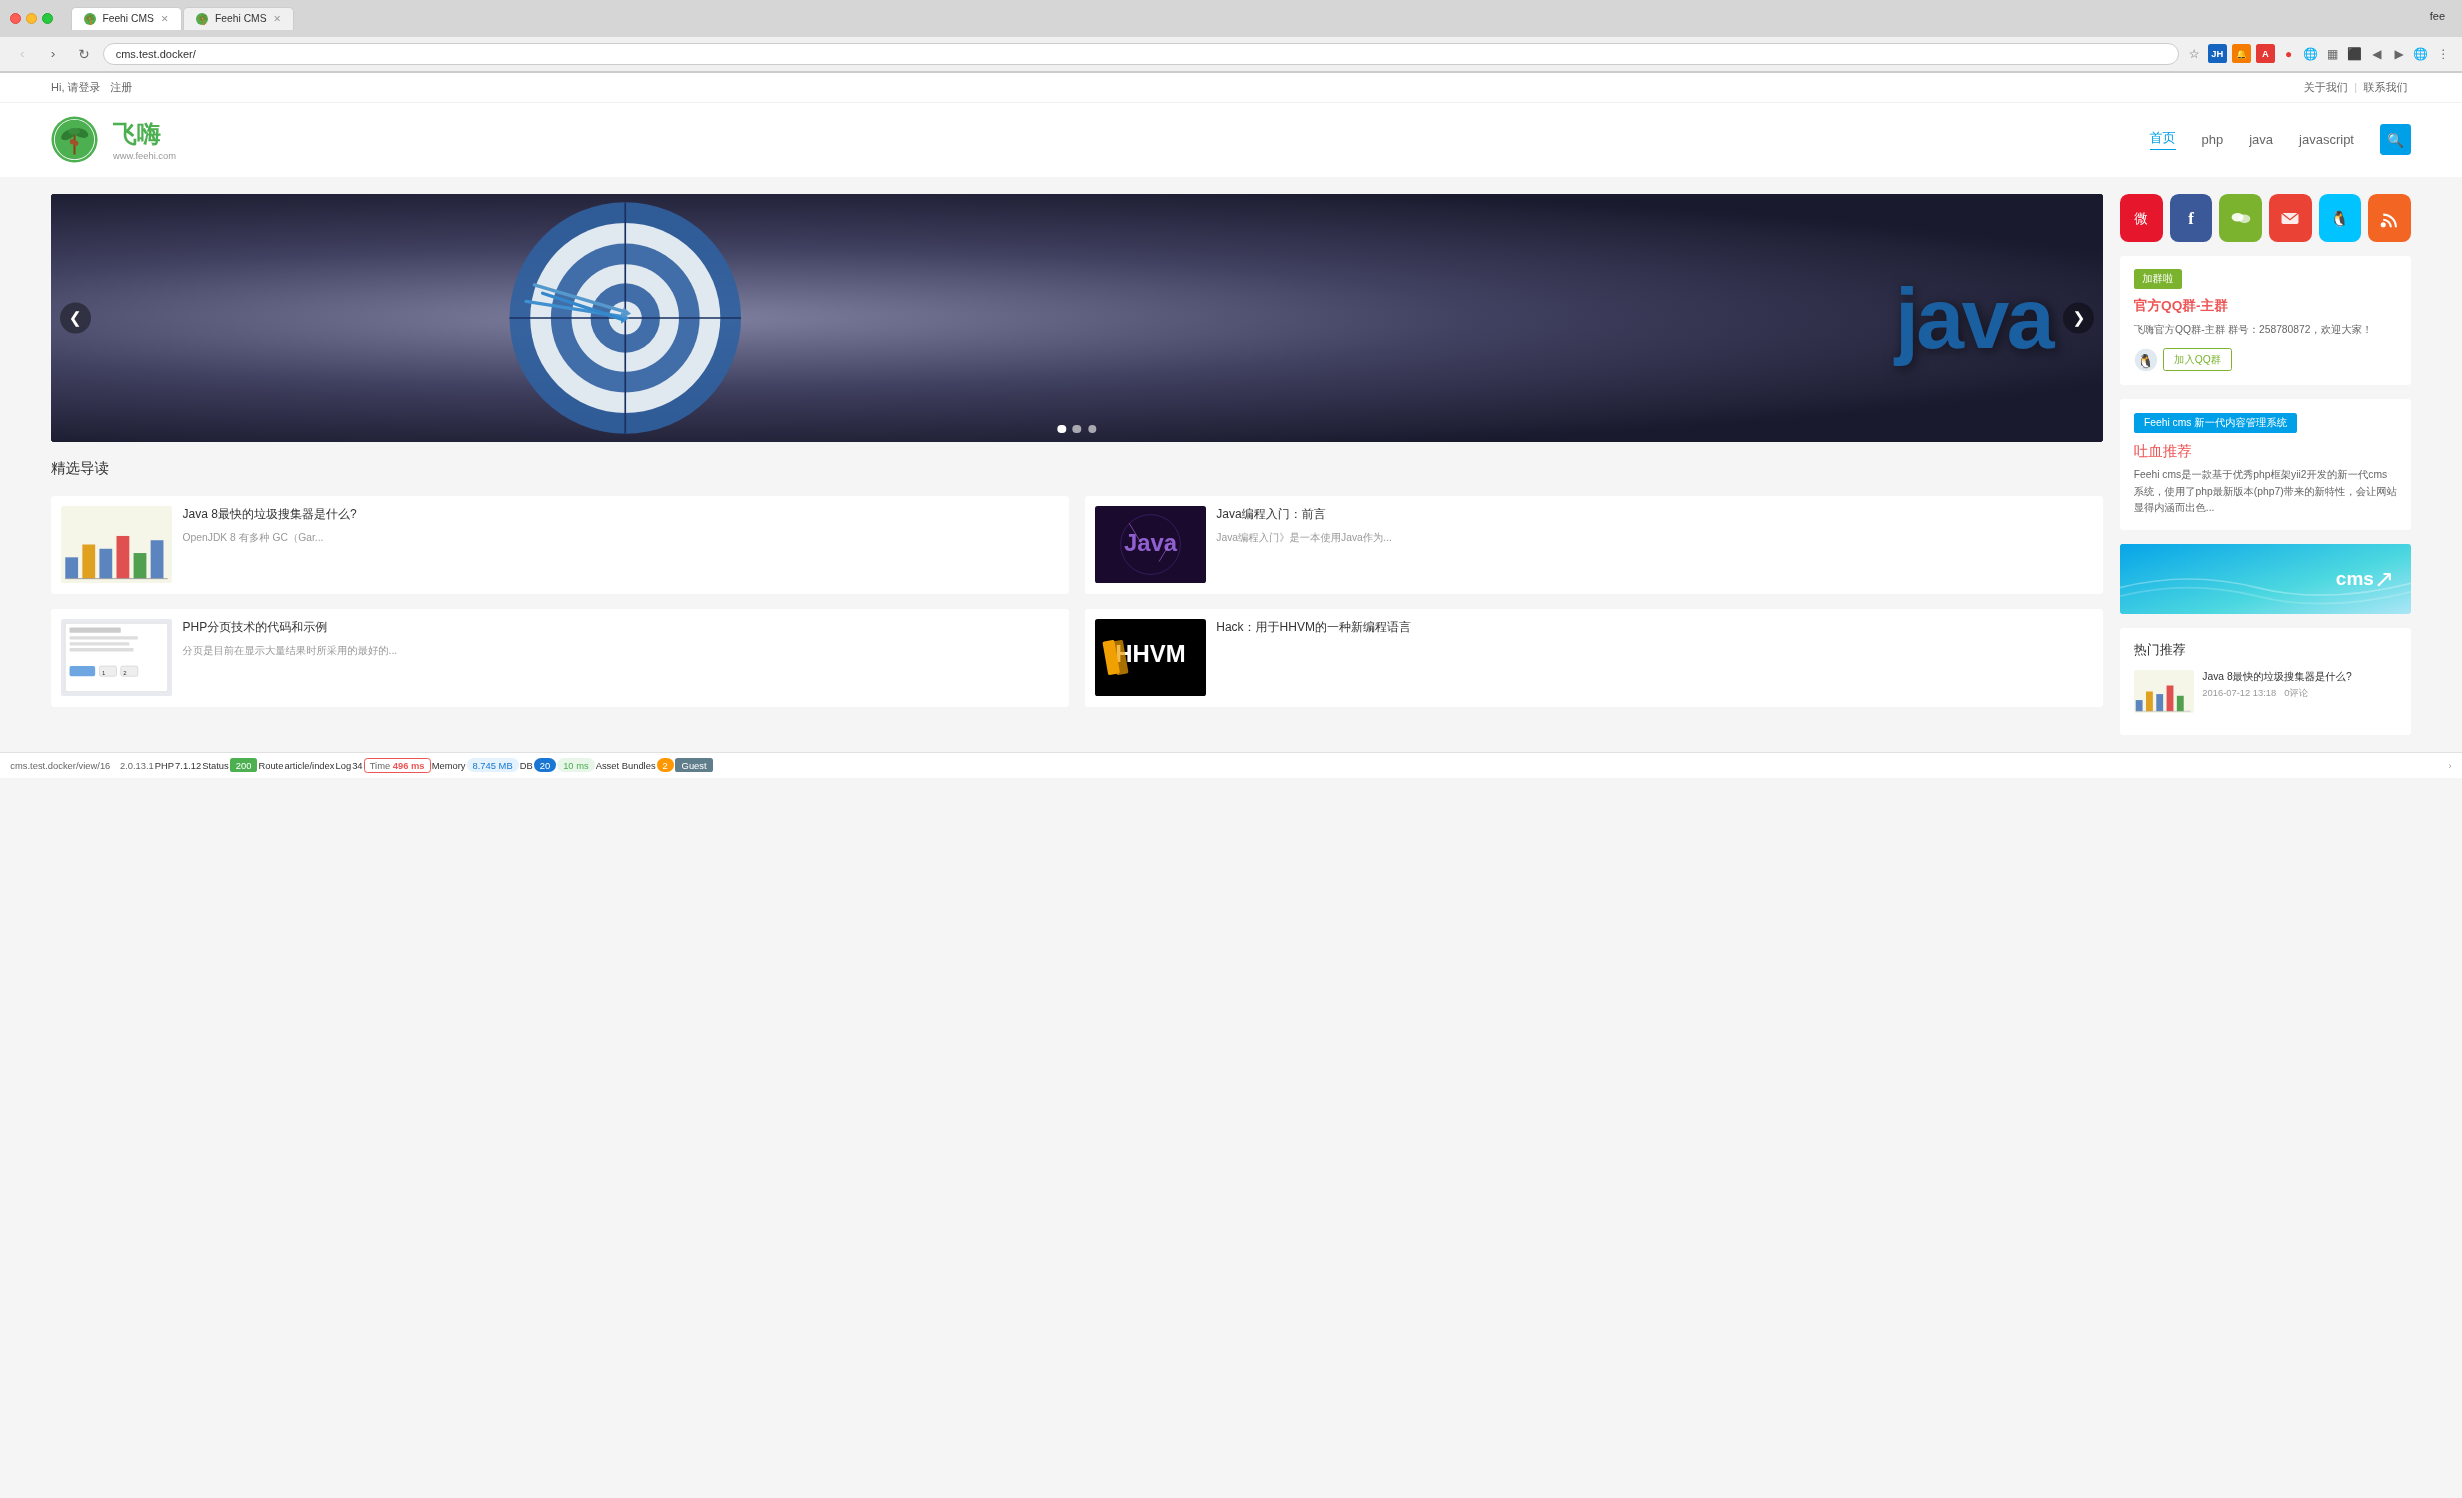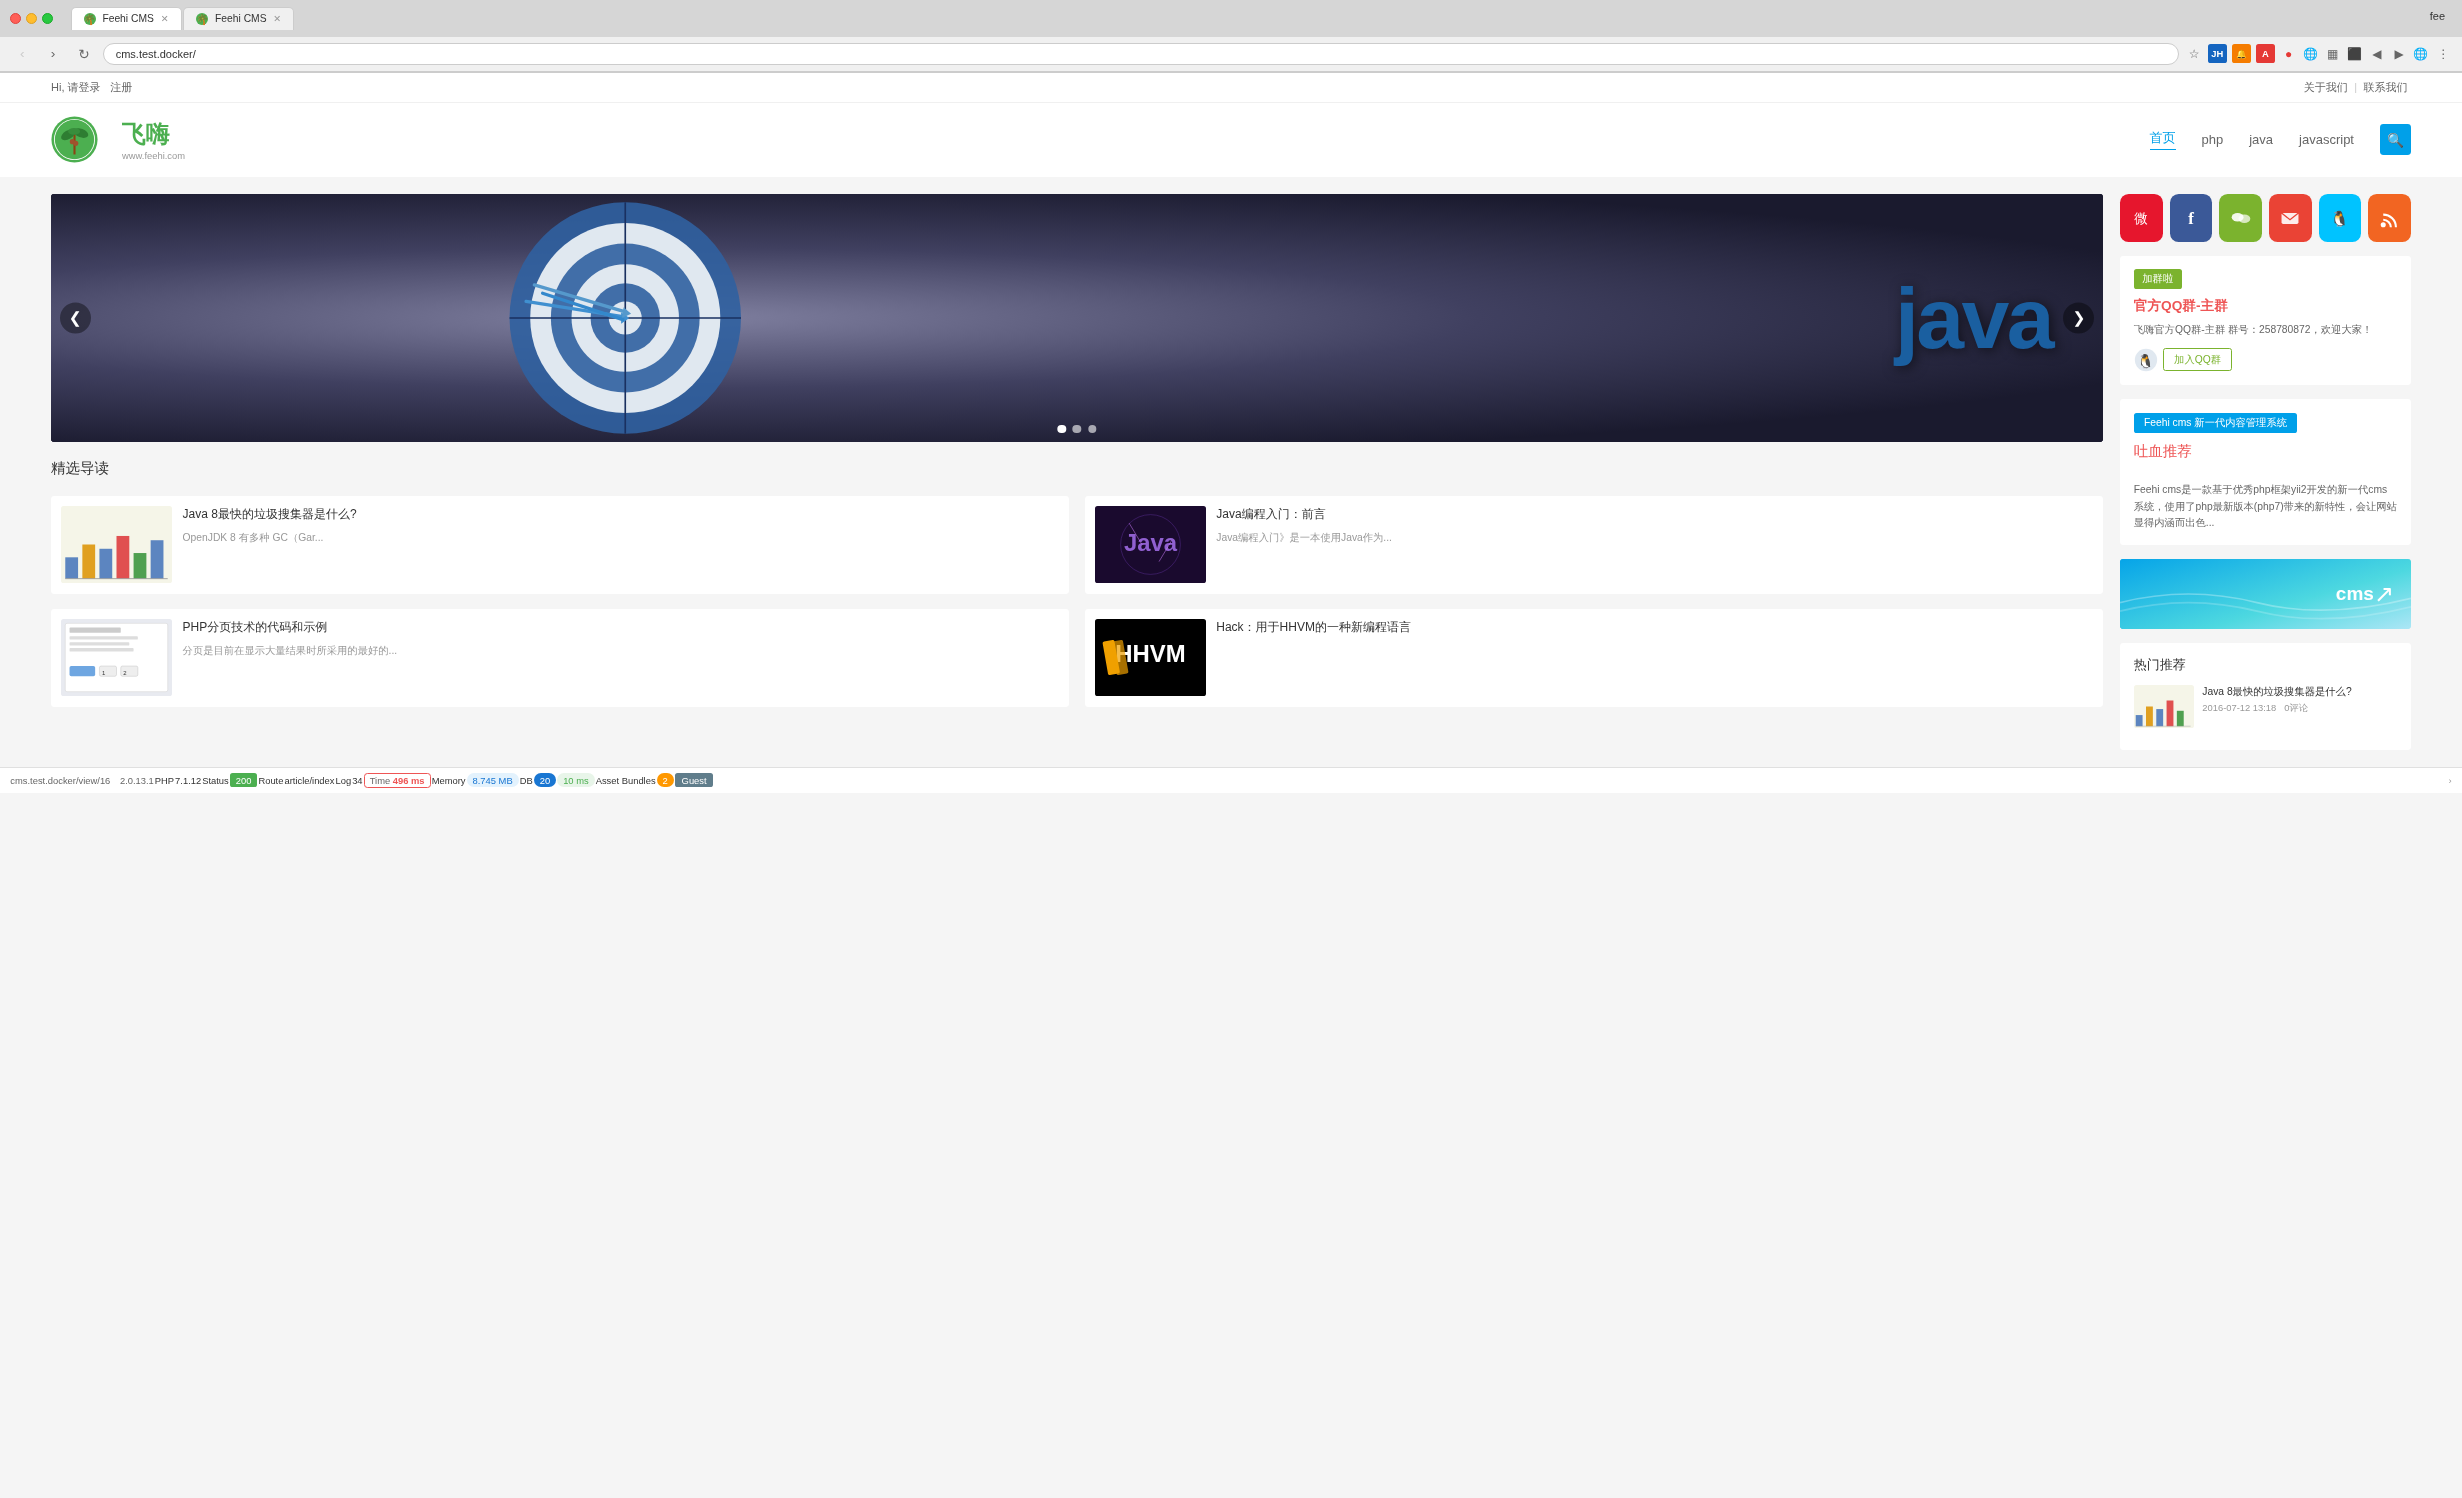--- a/index.html
+++ b/index.html
@@ -33,21 +33,21 @@
     
     .top-bar { display: flex; justify-content: space-between; align-items: center; padding: 6.8px 51px; background: #fff; border-bottom: 0.9px solid #f0f0f0; }
     .top-bar-left { color: #666; font-size: 11px; }
     .top-bar-left a { color: #666; text-decoration: none; margin-right: 8.6px; }
     .top-bar-right { color: #666; font-size: 11px; }
     .top-bar-right a { color: #666; text-decoration: none; margin: 0 3.4px; }
     .top-bar-divider { color: #ccc; }
 
     
     .header { display: flex; justify-content: space-between; align-items: center; padding: 13.7px 51px; background: #fff; }
-    .logo { display: flex; align-items: center; gap: 24px; }
+    .logo { display: flex; align-items: center; gap: 15px; }
     .logo-icon { width: 47px; height: 47px; }
     .logo-text { font-size: 24px; color: #333; font-weight: 300; }
     .logo-url { font-size: 9.4px; color: #999; }
     .nav { display: flex; align-items: center; gap: 26px; }
     .nav-item { font-size: 13px; color: #666; text-decoration: none; cursor: pointer; }
     .nav-item.active { color: #00a0e9; border-bottom: 1.7px solid #00a0e9; padding-bottom: 1.7px; }
     .search-btn { width: 31px; height: 31px; background: #00a0e9; border-radius: 3.4px; display: flex; align-items: center; justify-content: center; cursor: pointer; color: #fff; font-size: 13.7px; }
 
     
     .main-content { display: flex; gap: 17px; padding: 17px 51px; background: #f5f5f5; }
@@ -94,21 +94,21 @@
     
     .qq-group-card { background: #fff; border-radius: 3.4px; padding: 13.7px; margin-bottom: 13.7px; }
     .qq-group-badge { display: inline-block; background: #7bb32e; color: #fff; font-size: 10.3px; padding: 2.6px 8.6px; border-radius: 2.6px; margin-bottom: 8.6px; }
     .qq-group-title { font-size: 13.7px; color: #e55; margin-bottom: 6.8px; font-weight: 700; }
     .qq-group-desc { font-size: 10.3px; color: #666; margin-bottom: 10.3px; line-height: 1.5; }
     .qq-join-btn { display: inline-block; background: #fff; border: 0.9px solid #7bb32e; border-radius: 2.6px; padding: 3.4px 10.3px; font-size: 10.3px; color: #7bb32e; cursor: pointer; }
 
     
     .feehi-card { background: #fff; border-radius: 3.4px; padding: 13.7px; margin-bottom: 13.7px; }
     .feehi-badge { display: inline-block; background: #00a0e9; color: #fff; font-size: 10.3px; padding: 3.4px 10.3px; border-radius: 2.6px; margin-bottom: 8.6px; }
-    .feehi-title { font-size: 14.5px; color: #e55; margin-bottom: 21px; font-weight: 500; }
+    .feehi-title { font-size: 14.5px; color: #e55; margin-bottom: 6px; font-weight: 500; }
     .feehi-desc { font-size: 10.3px; color: #666; line-height: 1.6; }
 
     
     .banner-img { width: 100%; height: 70px; border-radius: 3.4px; margin-bottom: 13.7px; background: linear-gradient(135deg, #00a0e9 0%, #4dd8e0 50%, #b8e8f0 100%); display: flex; align-items: center; justify-content: flex-end; padding-right: 17px; overflow: hidden; position: relative; }
 
     
     .hot-section { background: #fff; border-radius: 3.4px; padding: 13.7px; }
     .hot-title { font-size: 13px; color: #333; margin-bottom: 10.3px; font-weight: 500; }
     .hot-item { display: flex; gap: 8.6px; margin-bottom: 8.6px; }
     .hot-thumb { width: 60px; height: 43px; flex-shrink: 0; border-radius: 2.6px; overflow: hidden; }

